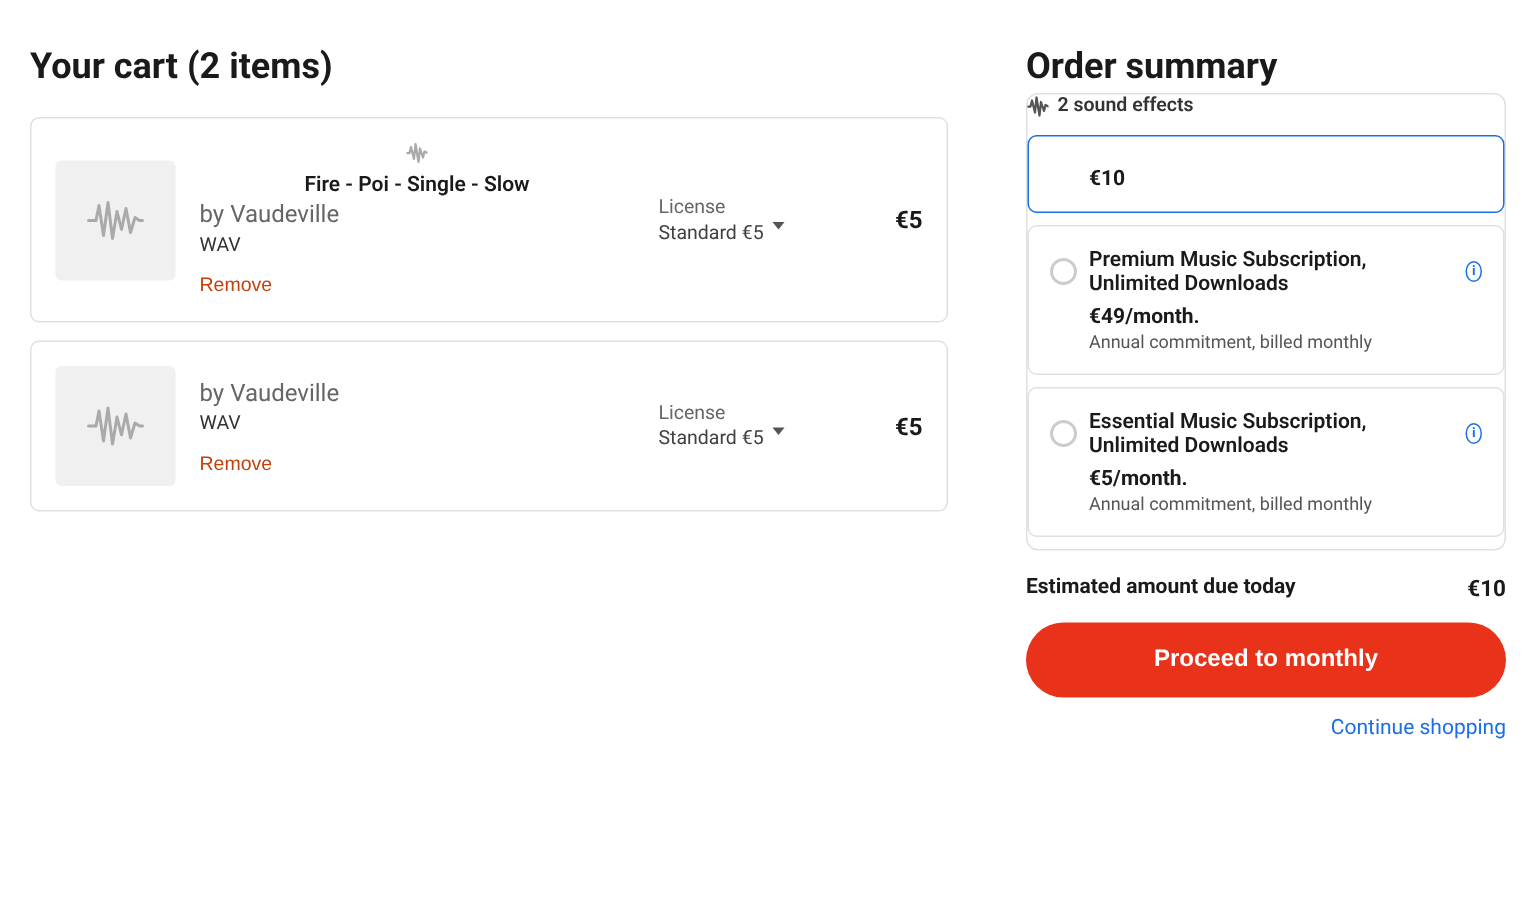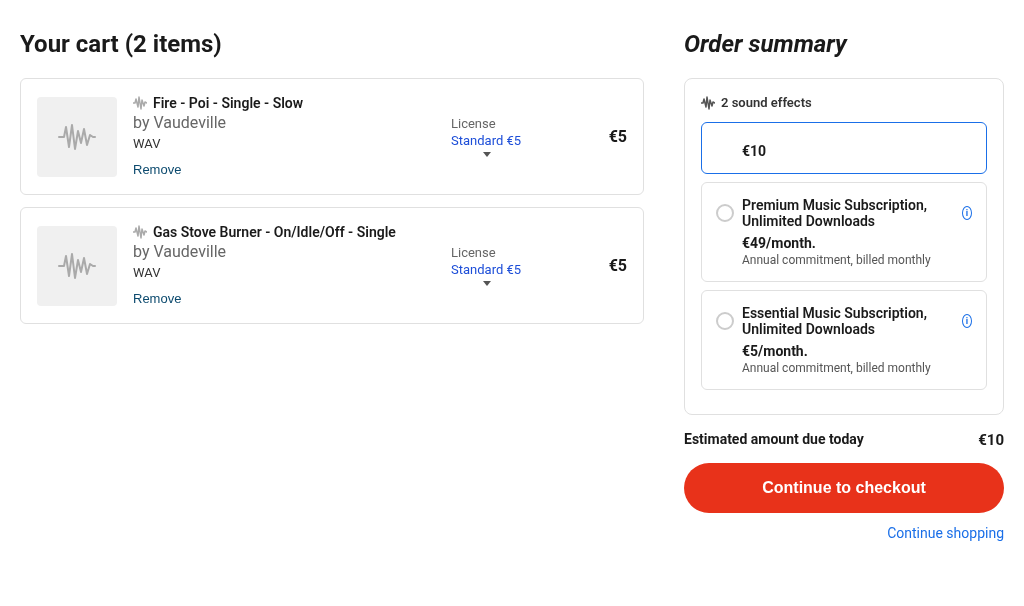--- a/index.html
+++ b/index.html
@@ -6,21 +6,21 @@
     body {
       font-family: -apple-system, BlinkMacSystemFont, 'Segoe UI', Roboto, sans-serif;
       background: #fff;
       color: #1a1a1a;
       padding: 30px 20px;
       max-width: 1024px;
       margin: 0 auto;
     }
     .main-layout {
       display: flex;
-      gap: 40px;
+      gap: 52px;
       align-items: flex-start;
     }
     .cart-section {
       flex: 1;
     }
     .cart-title {
       font-size: 24px;
       font-weight: 700;
       margin-bottom: 20px;
     }
@@ -44,64 +44,64 @@
       flex-shrink: 0;
     }
     .item-details {
       flex: 1;
     }
     .item-name-row {
       display: flex;
       align-items: center;
       gap: 6px;
       margin-bottom: 2px;
+      flex-direction: column;
     }
     .item-name {
       font-size: 14px;
       font-weight: 600;
       color: #1a1a1a;
     }
     .item-author {
       font-size: 16px;
       color: #666;
       margin-bottom: 4px;
     }
     .item-format {
       font-size: 13px;
       color: #333;
       margin-bottom: 8px;
     }
     .remove-btn {
       font-size: 13px;
-      color: #0c4a6e;
+      color: #c2410c;
       cursor: pointer;
       background: none;
       border: none;
       padding: 0;
       text-decoration: none;
     }
     .item-license {
       display: flex;
       flex-direction: column;
       align-items: flex-start;
       min-width: 130px;
     }
     .license-label {
       font-size: 13px;
       color: #666;
       margin-bottom: 2px;
     }
     .license-select-row {
       display: flex;
-      align-items: center;
+      align-items: flex-start;
       gap: 4px;
       font-size: 13px;
-      color: #1d4ed8;
-      cursor: pointer;
-      flex-direction: column;
+      color: #404040;
+      cursor: pointer;
     }
     .chevron-down {
       display: inline-block;
       width: 0;
       height: 0;
       border-left: 4px solid transparent;
       border-right: 4px solid transparent;
       border-top: 5px solid #555;
       margin-left: 2px;
     }
@@ -113,27 +113,26 @@
     }
 
     
     .order-section {
       width: 320px;
       flex-shrink: 0;
     }
     .order-title {
       font-size: 24px;
       font-weight: 700;
-      margin-bottom: 20px;
-      font-style: italic;
+      margin-bottom: 4px;
     }
     .order-box {
       border: 1px solid #e0e0e0;
       border-radius: 8px;
-      padding: 16px;
+      padding: 0;
       margin-bottom: 0;
     }
     .sound-effects-header {
       display: flex;
       align-items: center;
       gap: 6px;
       font-size: 13px;
       font-weight: 600;
       color: #333;
       margin-bottom: 12px;
@@ -286,26 +285,20 @@
       <div class="item-price">€5</div>
     </div>
 
     <div class="cart-item">
       <div class="item-thumbnail">
         <svg width="40" height="40" viewBox="0 0 40 40" fill="none">
           <polyline points="2,20 7,20 9,10 12,30 15,8 18,32 21,14 24,26 27,12 30,28 33,18 36,20 38,20" stroke="#aaa" stroke-width="2" fill="none" stroke-linecap="round" stroke-linejoin="round"></polyline>
         </svg>
       </div>
       <div class="item-details">
-        <div class="item-name-row">
-          <svg width="14" height="14" viewBox="0 0 14 14" fill="none">
-            <polyline points="0,7 2,7 3,3 5,11 6,1 8,13 9,4 11,10 12,6 14,7" stroke="#aaa" stroke-width="1.5" fill="none" stroke-linecap="round" stroke-linejoin="round"></polyline>
-          </svg>
-          <span class="item-name">Gas Stove Burner - On/Idle/Off - Single</span>
-        </div>
         <div class="item-author">by Vaudeville</div>
         <div class="item-format">WAV</div>
         <button class="remove-btn">Remove</button>
       </div>
       <div class="item-license">
         <span class="license-label">License</span>
         <div class="license-select-row">
           <span>Standard €5</span>
           <span class="chevron-down"></span>
         </div>
@@ -356,16 +349,16 @@
         <div class="option-price">€5/month.</div>
         <div class="option-sub">Annual commitment, billed monthly</div>
       </div>
     </div>
 
     <div class="estimated-row">
       <span class="estimated-label">Estimated amount due today</span>
       <span class="estimated-amount">€10</span>
     </div>
 
-    <button class="checkout-btn">Continue to checkout</button>
+    <button class="checkout-btn">Proceed to monthly</button>
     <a class="continue-link">Continue shopping</a>
   </div>
 </div>
 
 </body></html>

